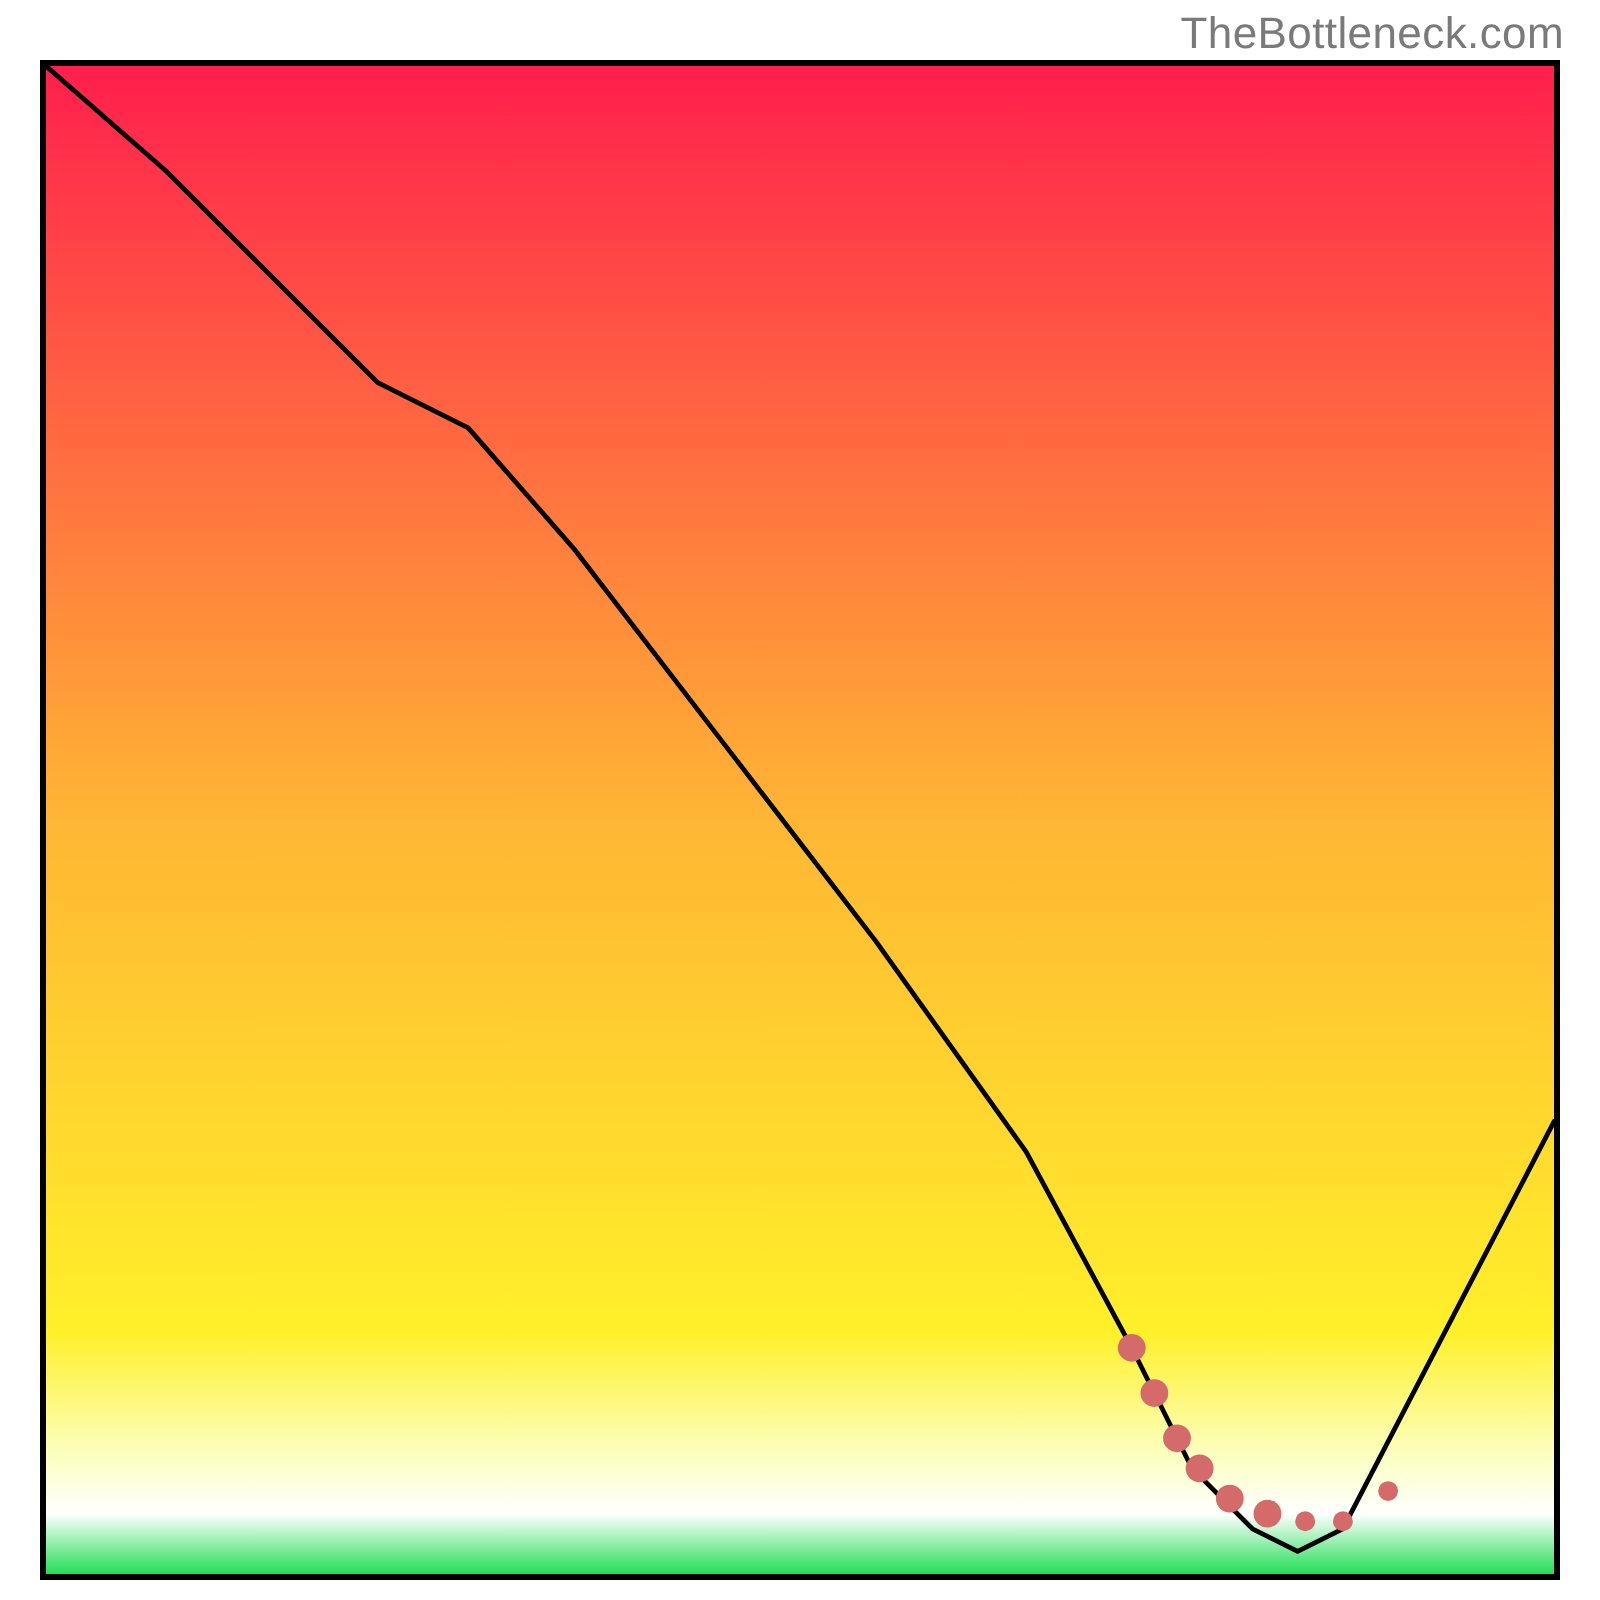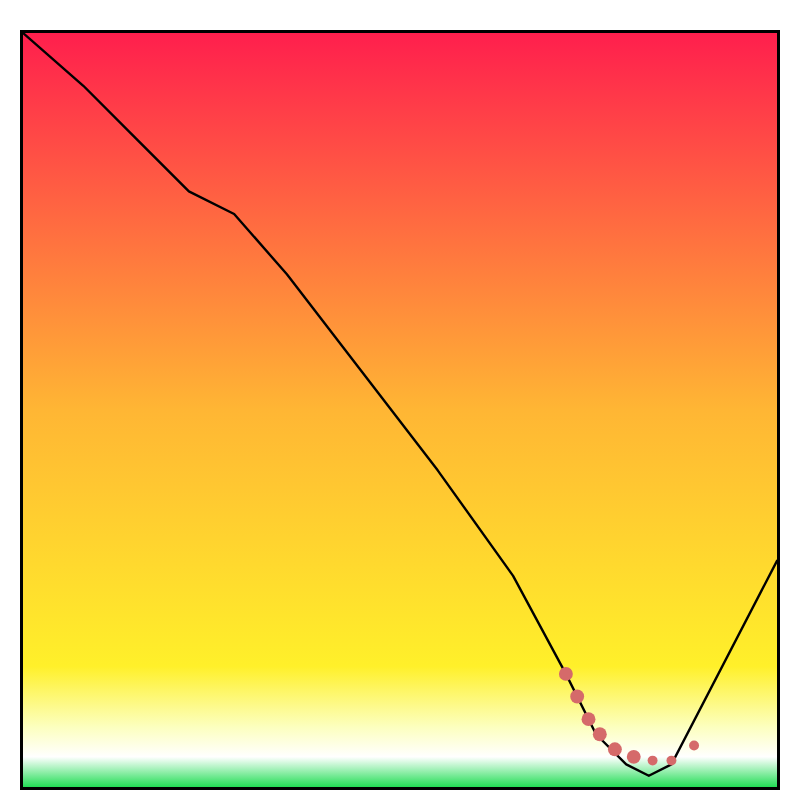--- a/index.html
+++ b/index.html
@@ -22,20 +22,21 @@
     width: 760px;
     height: 760px;
     border: 3px solid #000;
     overflow: hidden;
   }
   svg { display: block; width: 100%; height: 100%; }
 </style>
 </head>
 <body>
 <div class="wrap">
+  <div class="attribution">TheBottleneck.com</div>
   <div class="plot">
     <svg viewBox="0 0 760 760" preserveAspectRatio="none">
       <defs>
         <linearGradient id="bg-grad" x1="0" y1="0" x2="0" y2="1">
           <stop id="g0" offset="0%" stop-color="#ff1f4d"></stop>
           <stop id="g1" offset="50%" stop-color="#ffb634"></stop>
           <stop id="g2" offset="84%" stop-color="#fff02a"></stop>
           <stop id="g3" offset="92%" stop-color="#fcffbe"></stop>
           <stop id="g4" offset="96%" stop-color="#ffffff"></stop>
           <stop id="g5" offset="100%" stop-color="#22dd55"></stop>

